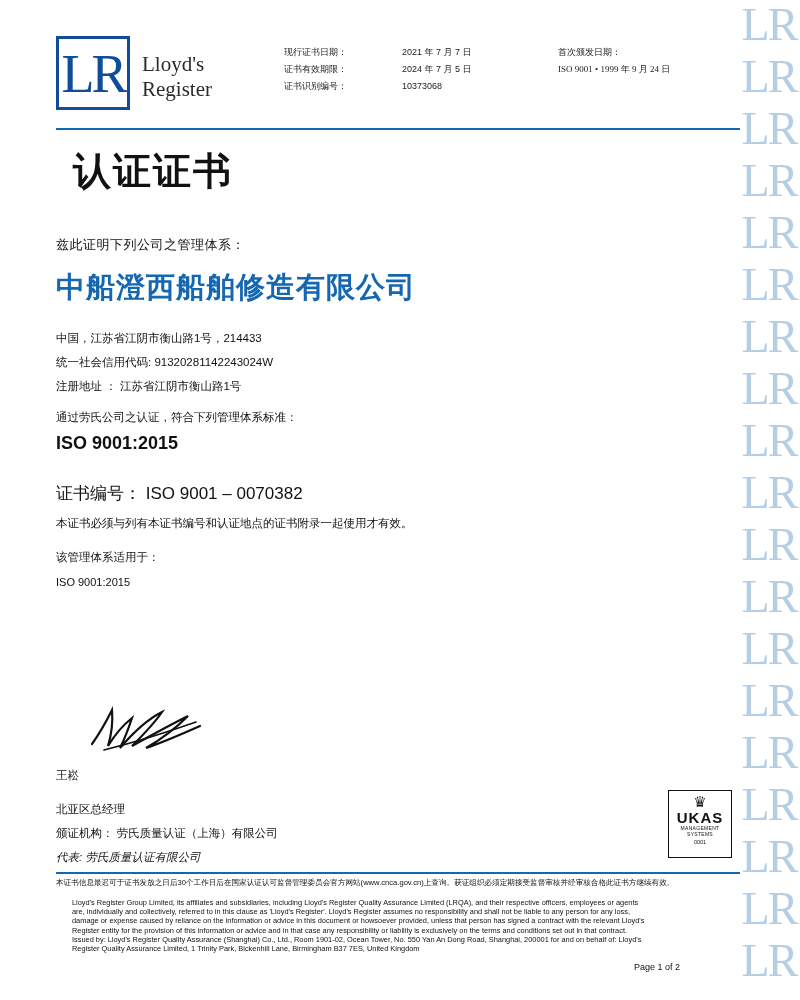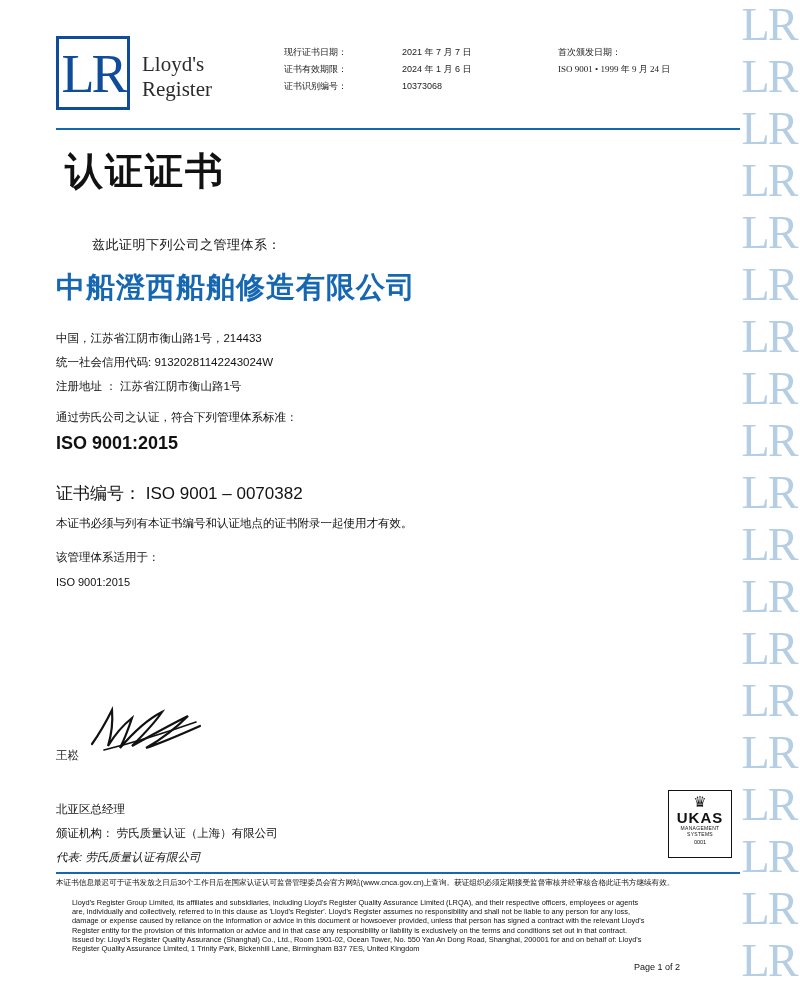--- a/index.html
+++ b/index.html
@@ -141,35 +141,34 @@
     left: 56px;
     top: 128px;
     width: 684px;
     height: 2px;
     background: #1667b1;
   }
 
   
   .title {
     position: absolute;
-    left: 65px;
+    left: 73px;
     top: 146px;
     font-size: 38px;
     font-weight: bold;
     letter-spacing: 2px;
     color: #111;
   }
   .lead {
     position: absolute;
     left: 56px;
     top: 236px;
     font-size: 13px;
     color: #111;
     letter-spacing: .5px;
-    margin-left: 36px;
   }
   .company {
     position: absolute;
     left: 56px;
     top: 268px;
     font-size: 29px;
     font-weight: bold;
     color: #1667b1;
     letter-spacing: 1px;
   }
@@ -232,21 +231,21 @@
   .signature {
     position: absolute;
     left: 84px;
     top: 700px;
     width: 140px;
     height: 60px;
   }
   .sig-name {
     position: absolute;
     left: 56px;
-    top: 748px;
+    top: 768px;
     font-size: 11.5px;
     color: #111;
     text-align: right;
   }
   .sig-role {
     position: absolute;
     left: 56px;
     top: 802px;
     font-size: 11.5px;
     color: #111;
@@ -422,21 +421,21 @@
       </div>
 
       <div class="meta">
         <div class="meta-col-labels">
           <div class="meta-row">现行证书日期：</div>
           <div class="meta-row">证书有效期限：</div>
           <div class="meta-row">证书识别编号：</div>
         </div>
         <div class="meta-col-values">
           <div class="meta-row meta-center">2021 年 7 月 7 日</div>
-          <div class="meta-row meta-center">2024 年 1 月 6 日</div>
+          <div class="meta-row meta-center">2024 年 7 月 5 日</div>
           <div class="meta-row meta-center">10373068</div>
         </div>
         <div class="meta-col-labels2">
           <div class="meta-row">首次颁发日期：</div>
           <div class="meta-row">ISO 9001 • 1999 年 9 月 24 日</div>
         </div>
       </div>
     </div>
 
     <div class="header-rule"></div>

